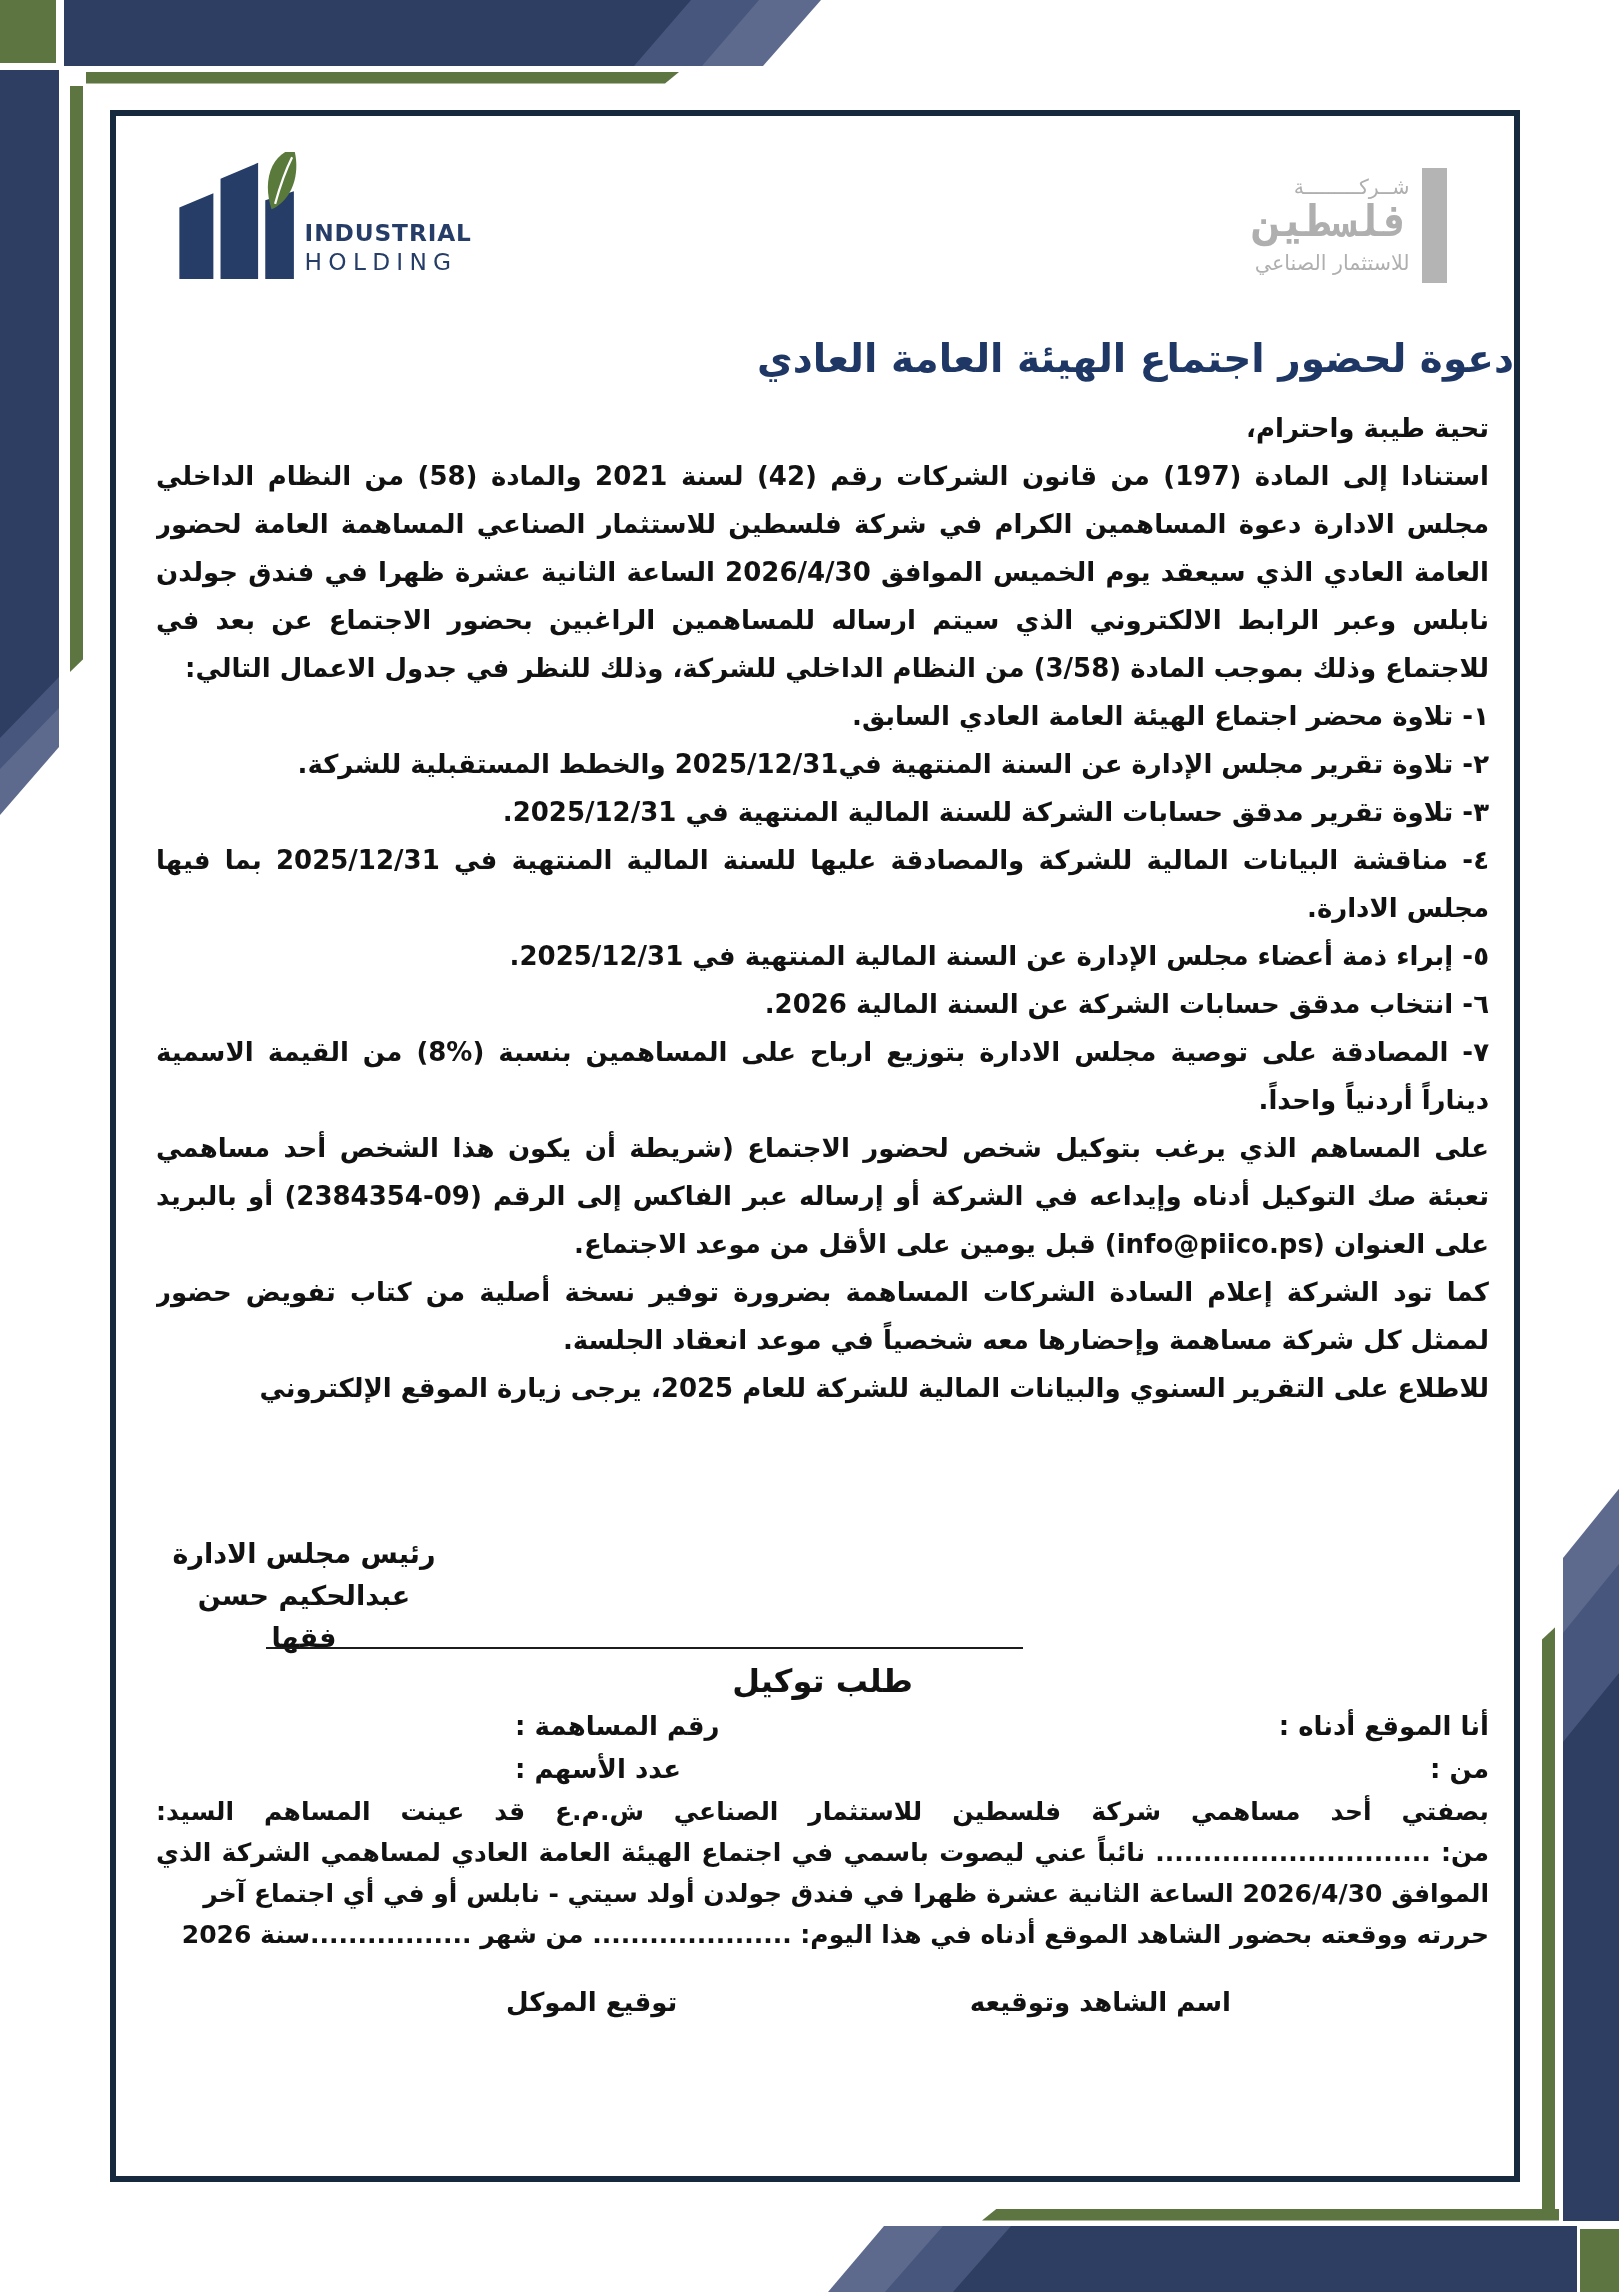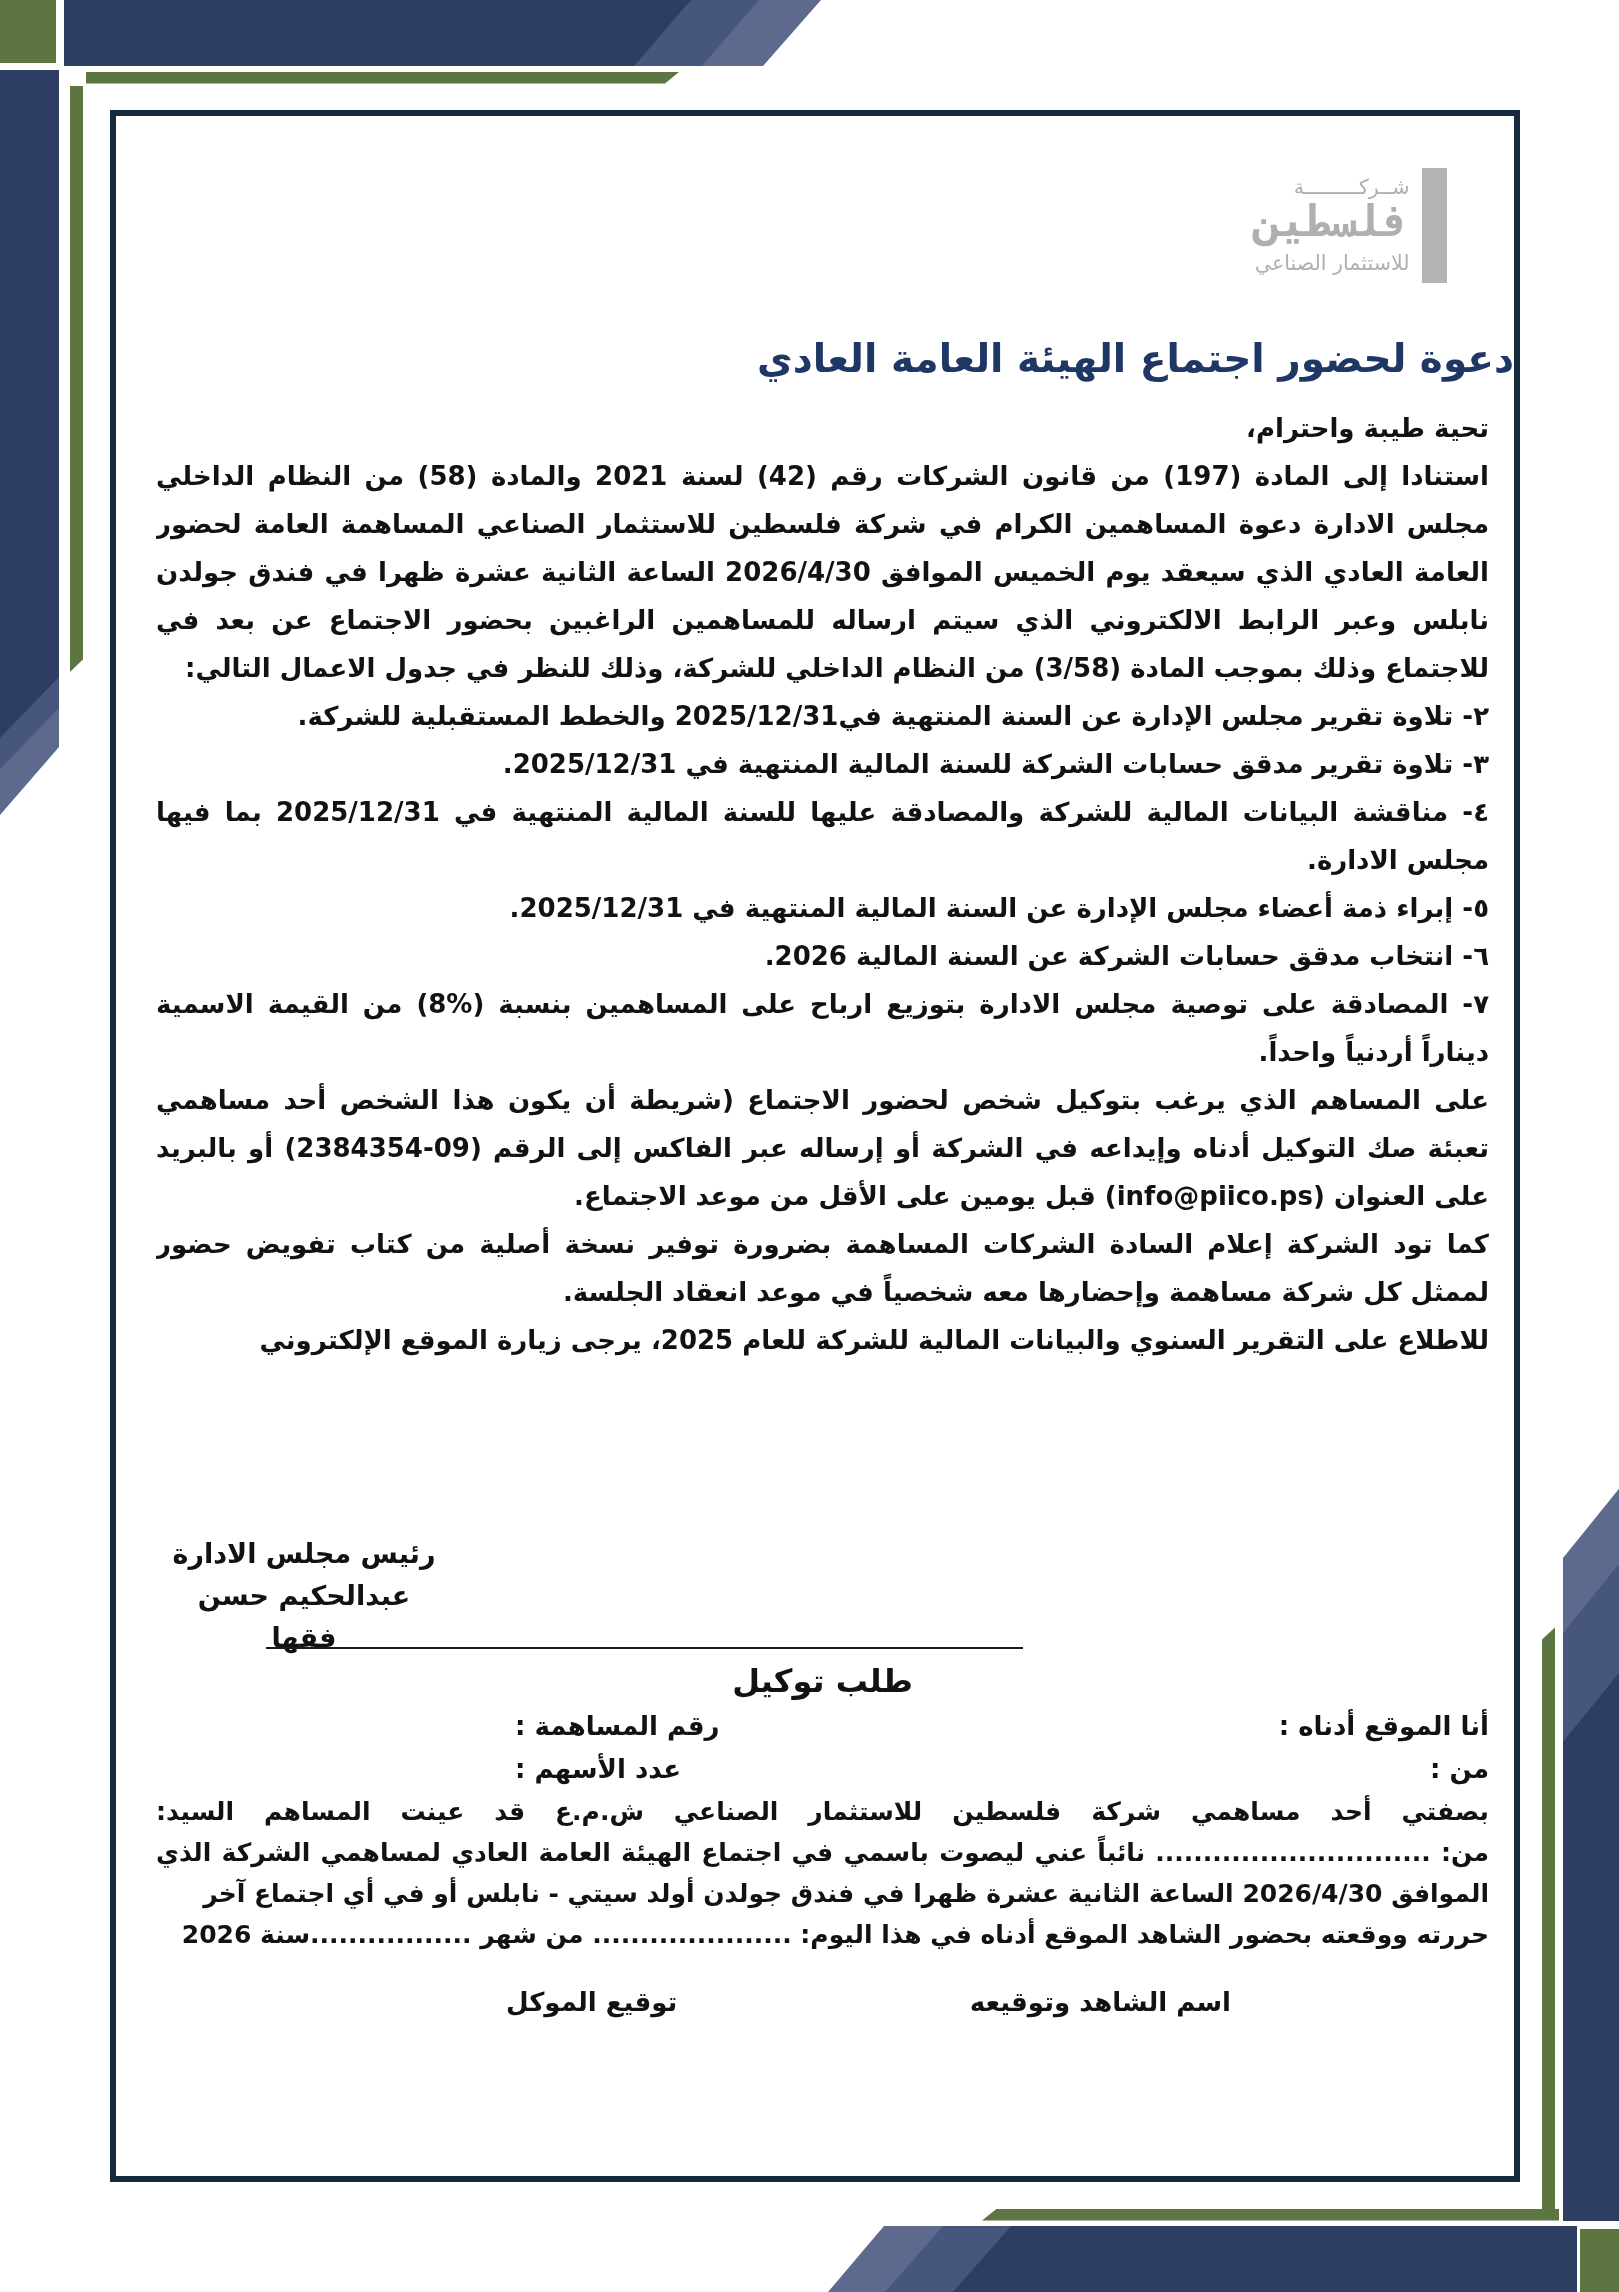--- a/index.html
+++ b/index.html
@@ -74,39 +74,51 @@
 
   <div class="abs" style="left:1563px;top:1487px;width:56px;height:734px;">
     <div class="seg" style="background:#5d6a8e;clip-path:polygon(56px 1.8px,56px 79px,0 148px,0 71px);"></div>
     <div class="seg" style="background:#47567d;clip-path:polygon(56px 77px,56px 188px,0 257px,0 146px);"></div>
     <div class="seg" style="background:#2d3e62;clip-path:polygon(56px 186px,56px 734px,0 734px,0 255px);"></div>
   </div>
   <div class="abs" style="left:1542px;top:1627px;width:13.4px;height:582px;background:#5d7540;clip-path:polygon(0 12.5px,13.4px 0,13.4px 582px,0 582px);"></div>
 
   <div class="frame">
 
+    <div class="abs logo-left">
+      <svg width="296" height="136" viewBox="0 0 330 152">
+        <polygon points="0,62 38,46 38,142 0,142" fill="#263d68"></polygon>
+        <polygon points="46,30 88,12 88,142 46,142" fill="#263d68"></polygon>
+        <polygon points="96,54 128,44 128,142 96,142" fill="#263d68"></polygon>
+        <path d="M103,64 C92,30 104,2 128,-4 C136,24 126,54 103,64 Z" fill="#5a7a3c"></path>
+        <path d="M107,58 C112,40 118,22 126,6" stroke="#ffffff" stroke-width="2.5" fill="none"></path>
+        <text x="140" y="100" font-size="26" font-weight="bold" fill="#263d68" letter-spacing="1">INDUSTRIAL</text>
+        <text x="140" y="132" font-size="26" fill="#263d68" letter-spacing="7">HOLDING</text>
+      </svg>
+    </div>
 
     <div class="abs logo-right" dir="rtl">
       <div class="bar"></div>
       <div class="txt">
         <div class="t1">شــركـــــــــة</div>
         <div class="t2">فلسطين</div>
         <div class="t3">للاستثمار الصناعي</div>
       </div>
     </div>
 
     <div class="abs doc-title" dir="rtl">دعوة لحضور اجتماع الهيئة العامة العادي</div>
 
     <div class="abs content" dir="rtl">
         <div class="ln">تحية طيبة واحترام،</div>
         <div class="ln just">استنادا إلى المادة (197) من قانون الشركات رقم (42) لسنة 2021 والمادة (58) من النظام الداخلي للشركة فانه يسر</div>
         <div class="ln just">مجلس الادارة دعوة المساهمين الكرام في شركة فلسطين للاستثمار الصناعي المساهمة العامة لحضور اجتماع الهيئة</div>
         <div class="ln just">العامة العادي الذي سيعقد يوم الخميس الموافق 2026/4/30 الساعة الثانية عشرة ظهرا في فندق جولدن أولد سيتي -</div>
         <div class="ln just">نابلس وعبر الرابط الالكتروني الذي سيتم ارساله للمساهمين الراغبين بحضور الاجتماع عن بعد في الموعد المحدد</div>
         <div class="ln">للاجتماع وذلك بموجب المادة (3/58) من النظام الداخلي للشركة، وذلك للنظر في جدول الاعمال التالي:</div>
+        <div class="ln">١- تلاوة محضر اجتماع الهيئة العامة العادي السابق.</div>
         <div class="ln">٢- تلاوة تقرير مجلس الإدارة عن السنة المنتهية في2025/12/31 والخطط المستقبلية للشركة.</div>
         <div class="ln">٣- تلاوة تقرير مدقق حسابات الشركة للسنة المالية المنتهية في 2025/12/31.</div>
         <div class="ln just">٤- مناقشة البيانات المالية للشركة والمصادقة عليها للسنة المالية المنتهية في 2025/12/31 بما فيها مكافآت اعضاء</div>
         <div class="ln">مجلس الادارة.</div>
         <div class="ln">٥- إبراء ذمة أعضاء مجلس الإدارة عن السنة المالية المنتهية في 2025/12/31.</div>
         <div class="ln">٦- انتخاب مدقق حسابات الشركة عن السنة المالية 2026.</div>
         <div class="ln just">٧- المصادقة على توصية مجلس الادارة بتوزيع ارباح على المساهمين بنسبة (%8) من القيمة الاسمية للسهم البالغة</div>
         <div class="ln">ديناراً أردنياً واحداً.</div>
         <div class="ln just">على المساهم الذي يرغب بتوكيل شخص لحضور الاجتماع (شريطة أن يكون هذا الشخص أحد مساهمي الشركة)</div>
         <div class="ln just">تعبئة صك التوكيل أدناه وإيداعه في الشركة أو إرساله عبر الفاكس إلى الرقم (09-2384354) أو بالبريد الإلكتروني</div>

